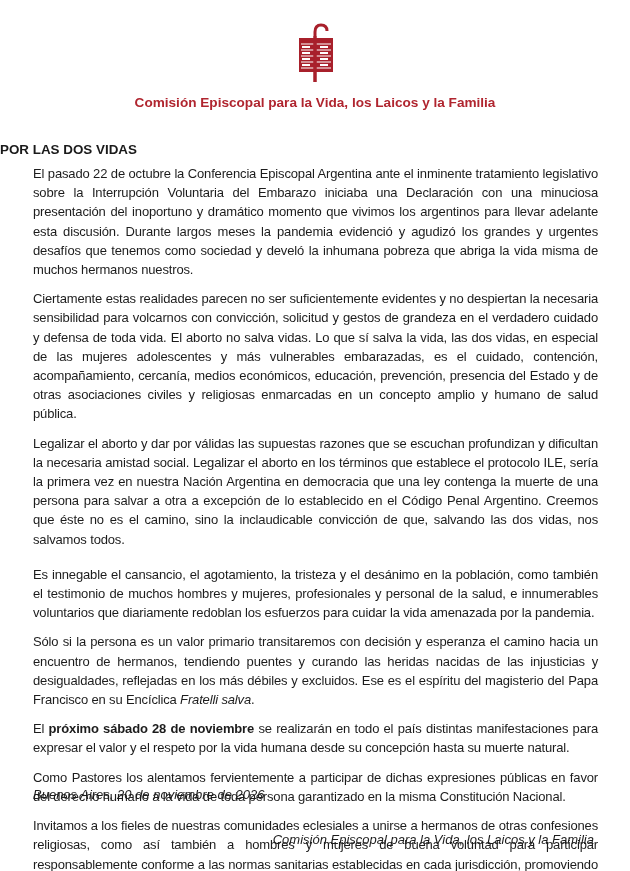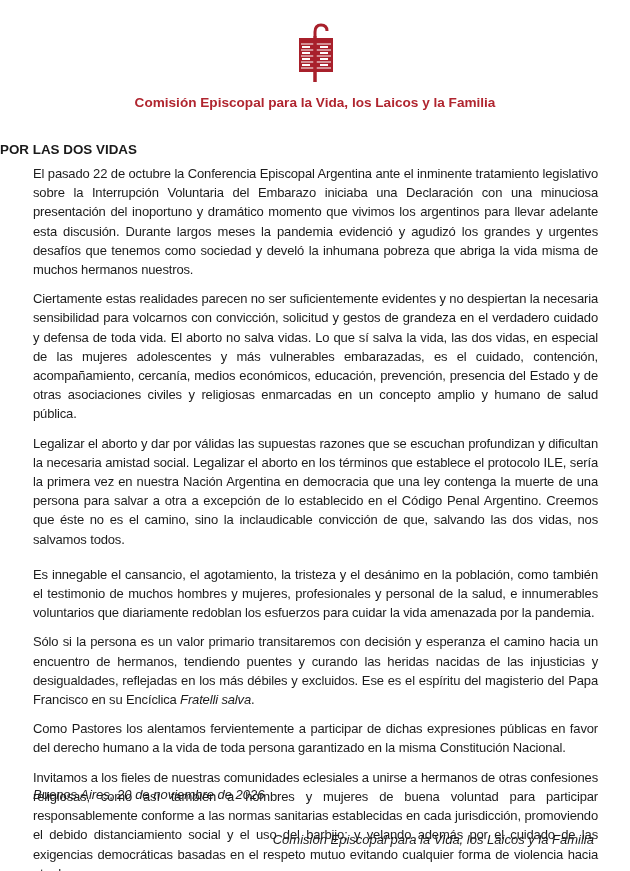--- a/index.html
+++ b/index.html
@@ -45,19 +45,20 @@
 <div class="org-header">Comisión Episcopal para la Vida, los Laicos y la Familia</div>
 
 <div class="doc-title">POR LAS DOS VIDAS</div>
 
 <div class="body-text">
   <p class="para">El pasado 22 de octubre la Conferencia Episcopal Argentina ante el inminente tratamiento legislativo sobre la Interrupción Voluntaria del Embarazo iniciaba una Declaración con una minuciosa presentación del inoportuno y dramático momento que vivimos los argentinos para llevar adelante esta discusión. Durante largos meses la pandemia evidenció y agudizó los grandes y urgentes desafíos que tenemos como sociedad y develó la inhumana pobreza que abriga la vida misma de muchos hermanos nuestros.</p>
   <p class="para">Ciertamente estas realidades parecen no ser suficientemente evidentes y no despiertan la necesaria sensibilidad para volcarnos con convicción, solicitud y gestos de grandeza en el verdadero cuidado y defensa de toda vida. El aborto no salva vidas. Lo que sí salva la vida, las dos vidas, en especial de las mujeres adolescentes y más vulnerables embarazadas, es el cuidado, contención, acompañamiento, cercanía, medios económicos, educación, prevención, presencia del Estado y de otras asociaciones civiles y religiosas enmarcadas en un concepto amplio y humano de salud pública.</p>
   <p class="para">Legalizar el aborto y dar por válidas las supuestas razones que se escuchan profundizan y dificultan la necesaria amistad social. Legalizar el aborto en los términos que establece el protocolo ILE, sería la primera vez en nuestra Nación Argentina en democracia que una ley contenga la muerte de una persona para salvar a otra a excepción de lo establecido en el Código Penal Argentino. Creemos que éste no es el camino, sino la inclaudicable convicción de que, salvando las dos vidas, nos salvamos todos.</p>
   <p class="para" style="margin-top:16px">Es innegable el cansancio, el agotamiento, la tristeza y el desánimo en la población, como también el testimonio de muchos hombres y mujeres, profesionales y personal de la salud, e innumerables voluntarios que diariamente redoblan los esfuerzos para cuidar la vida amenazada por la pandemia.</p>
   <p class="para"><span>Sólo si la persona es un valor primario transitaremos con decisión y esperanza el camino hacia un encuentro de hermanos, tendiendo puentes y curando las heridas nacidas de las injusticias y desigualdades, reflejadas en los más débiles y excluidos. Ese es el espíritu del magisterio del Papa Francisco en su Encíclica </span><i>Fratelli salva</i><span>.</span></p>
+  <p class="para"><span>El </span><b>próximo sábado 28 de noviembre</b><span> se realizarán en todo el país distintas manifestaciones para expresar el valor y el respeto por la vida humana desde su concepción hasta su muerte natural.</span></p>
   <p class="para">Como Pastores los alentamos fervientemente a participar de dichas expresiones públicas en favor del derecho humano a la vida de toda persona garantizado en la misma  Constitución Nacional.</p>
   <p class="para">Invitamos a los fieles de nuestras comunidades eclesiales a unirse a hermanos de otras confesiones religiosas, como así también a hombres y mujeres de buena voluntad para participar responsablemente conforme a las normas sanitarias establecidas en cada jurisdicción, promoviendo el debido distanciamiento social y el uso del barbijo; y velando además por el cuidado de las exigencias democráticas basadas en el respeto mutuo evitando cualquier forma de violencia  hacia otro hermano.</p>
 </div>
 
 <div class="date-line">Buenos Aires, 20 de noviembre de 2026</div>
 
 <div class="signature">Comisión Episcopal para la Vida, los Laicos y la Familia</div>
 
 </body></html>

